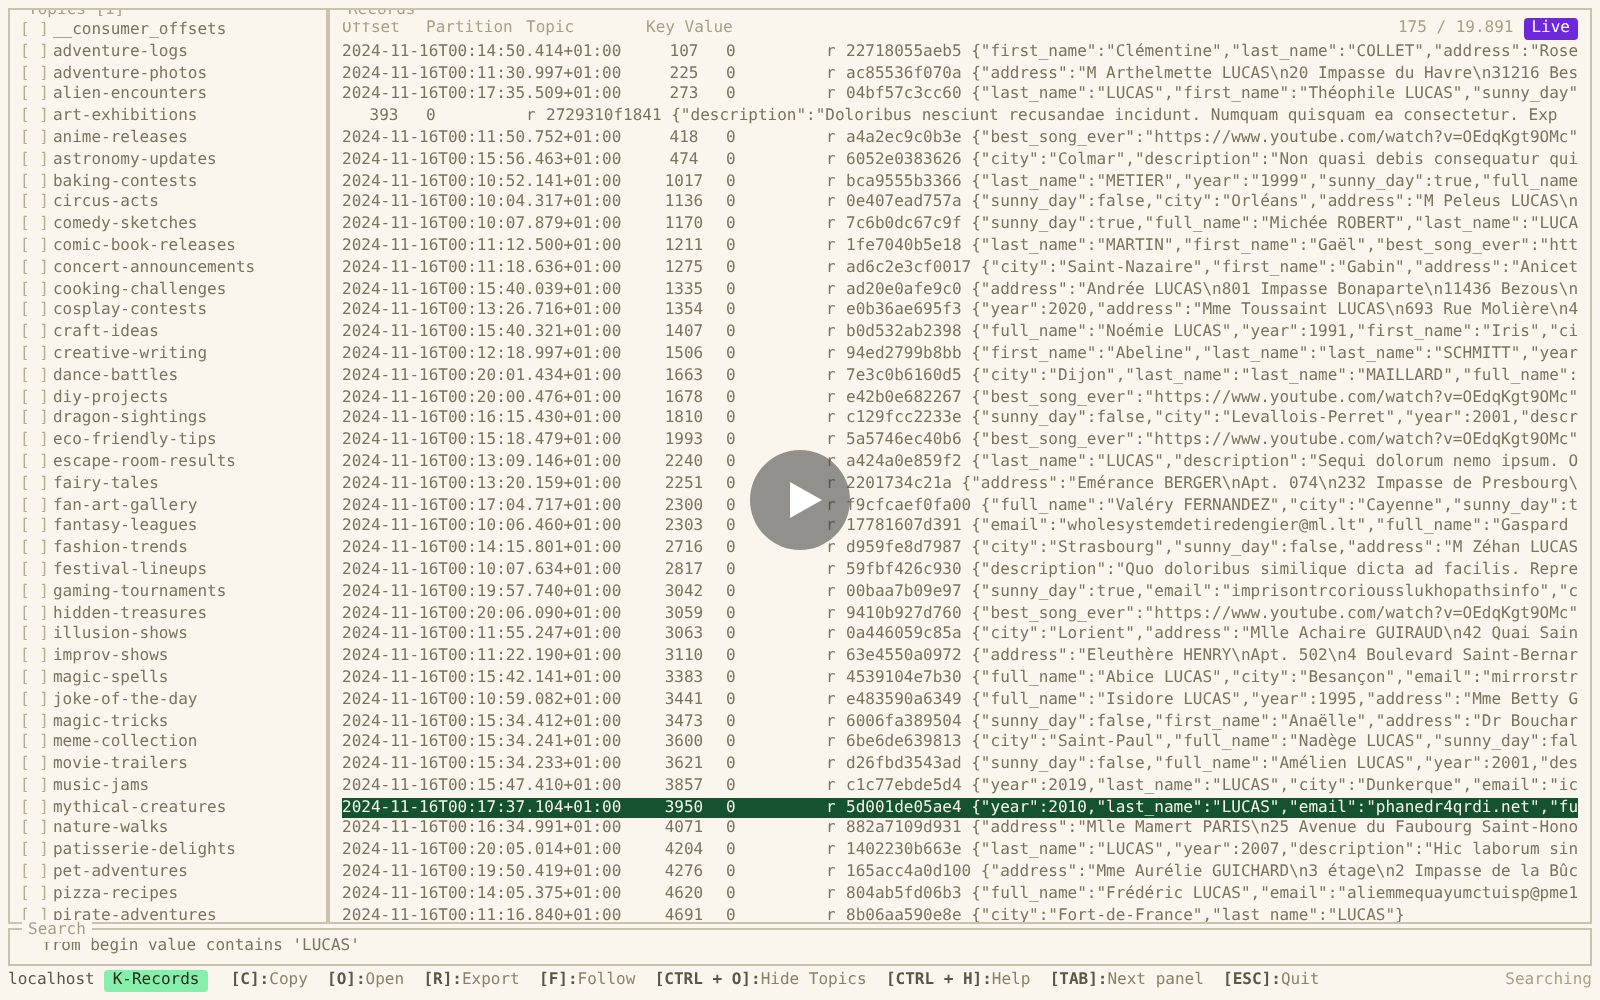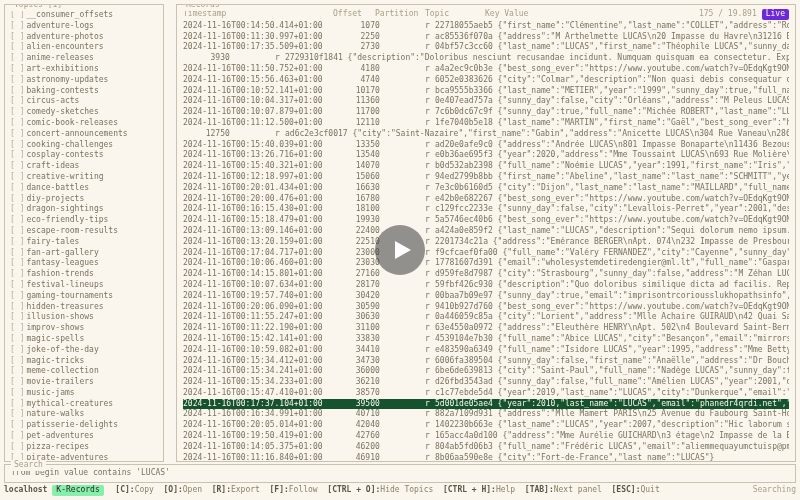--- a/index.html
+++ b/index.html
@@ -1,69 +1,69 @@
 <!DOCTYPE html>
 <html><head>
 <meta charset="utf-8">
 <style>
 *{margin:0;padding:0;box-sizing:border-box}
 body{font-family:Menlo,Consolas,monospace;font-size:8px;background:#faf6ed;color:#5a5648;line-height:1.35;overflow:hidden}
 .app{display:flex;flex-direction:column;height:500px;width:800px;padding:4px}
-.main{display:flex;flex:1;gap:12px;overflow:hidden}
+.main{display:flex;flex:1;gap:0;overflow:hidden}
 .pane{border:1px solid #c8c2ae;position:relative;overflow:hidden}
 .topics{width:160px;display:flex;flex-direction:column}
 .records{flex:1;display:flex;flex-direction:column}
 .pane-title{position:absolute;top:-5px;left:6px;background:#faf6ed;padding:0 3px;font-size:8px;color:#a89f87}
 .topics-list{padding:5px 4px 2px;overflow:hidden}
 .topic-item{white-space:nowrap;color:#7a735f;padding:0 1px}
 .topic-item .cb{color:#b5ad94;margin-right:2px}
 .rec-head{display:flex;color:#a89f87;padding:4px 6px 1px;border-bottom:0}
 .rec-head .hts{width:150px}
 .rec-head .hof{width:42px}
 .rec-head .hpt{width:50px}
 .rec-head .htp{width:60px}
 .rec-head .hkv{flex:1}
 .rec-head .hcnt{color:#a89f87}
 .live{background:#6d28d9;color:#fff;padding:0 4px;border-radius:2px;margin-left:5px}
 .rec-body{flex:1;overflow:hidden;padding:0 6px}
 .rec-row{display:flex;white-space:nowrap;color:#7a735f}
 .rec-row .ts{width:150px;flex-shrink:0}
-.rec-row .of{width:42px;flex-shrink:0;text-align:right}
+.rec-row .of{width:42px;flex-shrink:0;text-align:center}
 .rec-row .pt{width:50px;flex-shrink:0}
 .rec-row .tp{width:10px;flex-shrink:0}
 .rec-row .kv{flex:1;overflow:hidden;text-overflow:clip}
 .rec-row.hl{background:#14532d;color:#faf6ed}
 .rec-row.hl .kv,.rec-row.hl .ts{color:#faf6ed}
-.search-pane{border:1px solid #c8c2ae;margin-top:2px;padding:3px 6px;position:relative}
+.search-pane{border:1px solid #c8c2ae;margin-top:2px;padding:3px 16px;position:relative}
 .search-pane .pane-title{top:-5px}
 .search-text{color:#7a735f}
 .footer{display:flex;align-items:center;margin-top:2px;font-size:8px;color:#7a735f;gap:2px}
-.footer .host{color:#5a5648;font-weight:bold}
+.footer .host{color:#5a5648;font-weight:normal}
 .footer .tabk{background:#86efac;color:#2a2a20;padding:0 4px;border-radius:2px;margin-left:3px}
 .footer .key{color:#8a8268}
 .footer .key b{color:#5a5648}
 .footer .sp{flex:1}
 .footer .srch{color:#a89f87}
 .play-btn{position:absolute;left:50%;top:50%;transform:translate(-50%,-50%);width:50px;height:50px;background:rgba(60,60,60,.55);border-radius:50%;display:flex;align-items:center;justify-content:center;z-index:10}
 .play-btn svg{width:24px;height:24px;fill:#fff;margin-left:3px}
 </style>
 </head>
 <body>
 
 <div class="app">
   <div class="main">
     <div class="pane topics">
       <span class="pane-title">Topics [1]</span>
       <div class="topics-list" id="topics-list">
           <div class="topic-item"><span class="cb">[ ]</span>__consumer_offsets</div>
           <div class="topic-item"><span class="cb">[ ]</span>adventure-logs</div>
           <div class="topic-item"><span class="cb">[ ]</span>adventure-photos</div>
           <div class="topic-item"><span class="cb">[ ]</span>alien-encounters</div>
+          <div class="topic-item"><span class="cb">[ ]</span>art-exhibitions</div>
           <div class="topic-item"><span class="cb">[ ]</span>anime-releases</div>
-          <div class="topic-item"><span class="cb">[ ]</span>art-exhibitions</div>
           <div class="topic-item"><span class="cb">[ ]</span>astronomy-updates</div>
           <div class="topic-item"><span class="cb">[ ]</span>baking-contests</div>
           <div class="topic-item"><span class="cb">[ ]</span>circus-acts</div>
           <div class="topic-item"><span class="cb">[ ]</span>comedy-sketches</div>
           <div class="topic-item"><span class="cb">[ ]</span>comic-book-releases</div>
           <div class="topic-item"><span class="cb">[ ]</span>concert-announcements</div>
           <div class="topic-item"><span class="cb">[ ]</span>cooking-challenges</div>
           <div class="topic-item"><span class="cb">[ ]</span>cosplay-contests</div>
           <div class="topic-item"><span class="cb">[ ]</span>craft-ideas</div>
           <div class="topic-item"><span class="cb">[ ]</span>creative-writing</div>
@@ -91,21 +91,20 @@
           <div class="topic-item"><span class="cb">[ ]</span>nature-walks</div>
           <div class="topic-item"><span class="cb">[ ]</span>patisserie-delights</div>
           <div class="topic-item"><span class="cb">[ ]</span>pet-adventures</div>
           <div class="topic-item"><span class="cb">[ ]</span>pizza-recipes</div>
           <div class="topic-item"><span class="cb">[ ]</span>pirate-adventures</div>
         </div>
     </div>
     <div class="pane records">
       <span class="pane-title">Records</span>
       <div class="rec-head">
-        <span class="hts">Timestamp</span>
         <span class="hof">Offset</span>
         <span class="hpt">Partition</span>
         <span class="htp">Topic</span>
         <span class="hkv">Key Value</span>
         <span class="hcnt">175 / 19.891</span>
         <span class="live">Live</span>
       </div>
       <div class="rec-body" id="rec-body">
           <div class="rec-row">
             <span class="ts">2024-11-16T00:14:50.414+01:00</span>
@@ -170,20 +169,21 @@
             <span class="kv">7c6b0dc67c9f {"sunny_day":true,"full_name":"Michée ROBERT","last_name":"LUCAS","best_song_ever":"https://www</span>
           </div>
           <div class="rec-row">
             <span class="ts">2024-11-16T00:11:12.500+01:00</span>
             <span class="of">1211</span>
             <span class="pt">0</span>
             <span class="tp">r</span>
             <span class="kv">1fe7040b5e18 {"last_name":"MARTIN","first_name":"Gaël","best_song_ever":"https://www.youtube.com/watch?v=OEdk</span>
           </div>
           <div class="rec-row">
+            <span class="ts">2024-11-16T00:11:18.636+01:00</span>
             <span class="of">1275</span>
             <span class="pt">0</span>
             <span class="tp">r</span>
             <span class="kv">ad6c2e3cf0017 {"city":"Saint-Nazaire","first_name":"Gabin","address":"Anicette LUCAS\n304 Rue Vaneau\n28630 Mé</span>
           </div>
           <div class="rec-row">
             <span class="ts">2024-11-16T00:15:40.039+01:00</span>
             <span class="of">1335</span>
             <span class="pt">0</span>
             <span class="tp">r</span>

